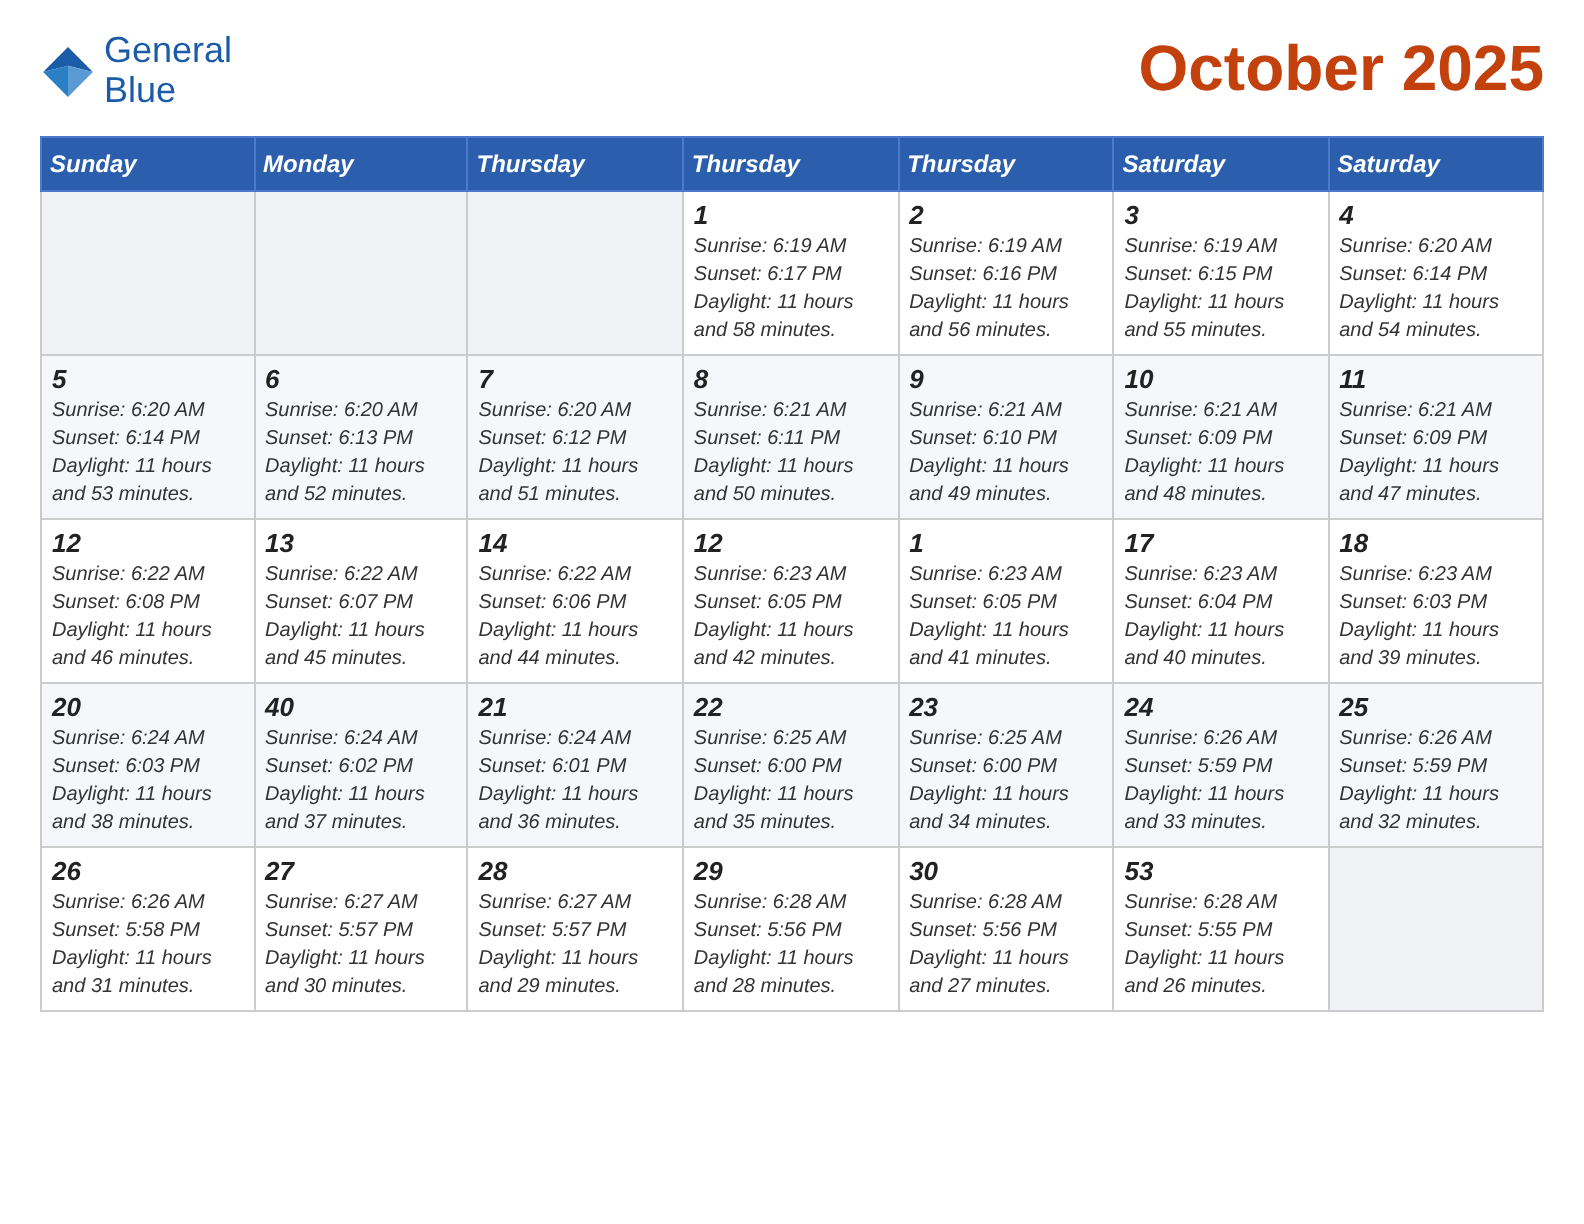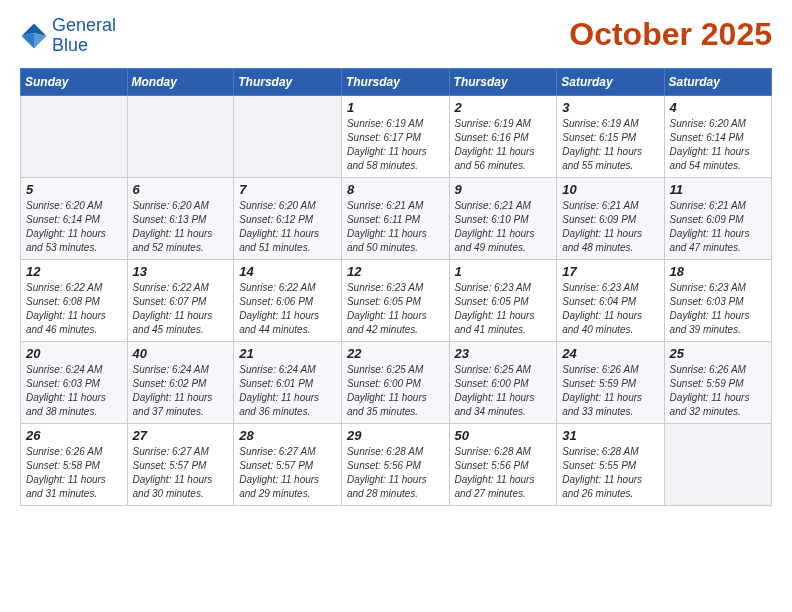--- a/index.html
+++ b/index.html
@@ -331,28 +331,28 @@
 and 29 minutes.</div>
           </td>
           <td>
             <span class="day-num">29</span>
             <div class="day-info" style="white-space: pre-line;">Sunrise: 6:28 AM
 Sunset: 5:56 PM
 Daylight: 11 hours
 and 28 minutes.</div>
           </td>
           <td>
-            <span class="day-num">50</span>
+            <span class="day-num">30</span>
             <div class="day-info" style="white-space: pre-line;">Sunrise: 6:28 AM
 Sunset: 5:56 PM
 Daylight: 11 hours
 and 27 minutes.</div>
           </td>
           <td>
-            <span class="day-num">31</span>
+            <span class="day-num">53</span>
             <div class="day-info" style="white-space: pre-line;">Sunrise: 6:28 AM
 Sunset: 5:55 PM
 Daylight: 11 hours
 and 26 minutes.</div>
           </td>
           <td class="empty-cell"></td>
         </tr>
       </tbody>
   </table>
 </div>

